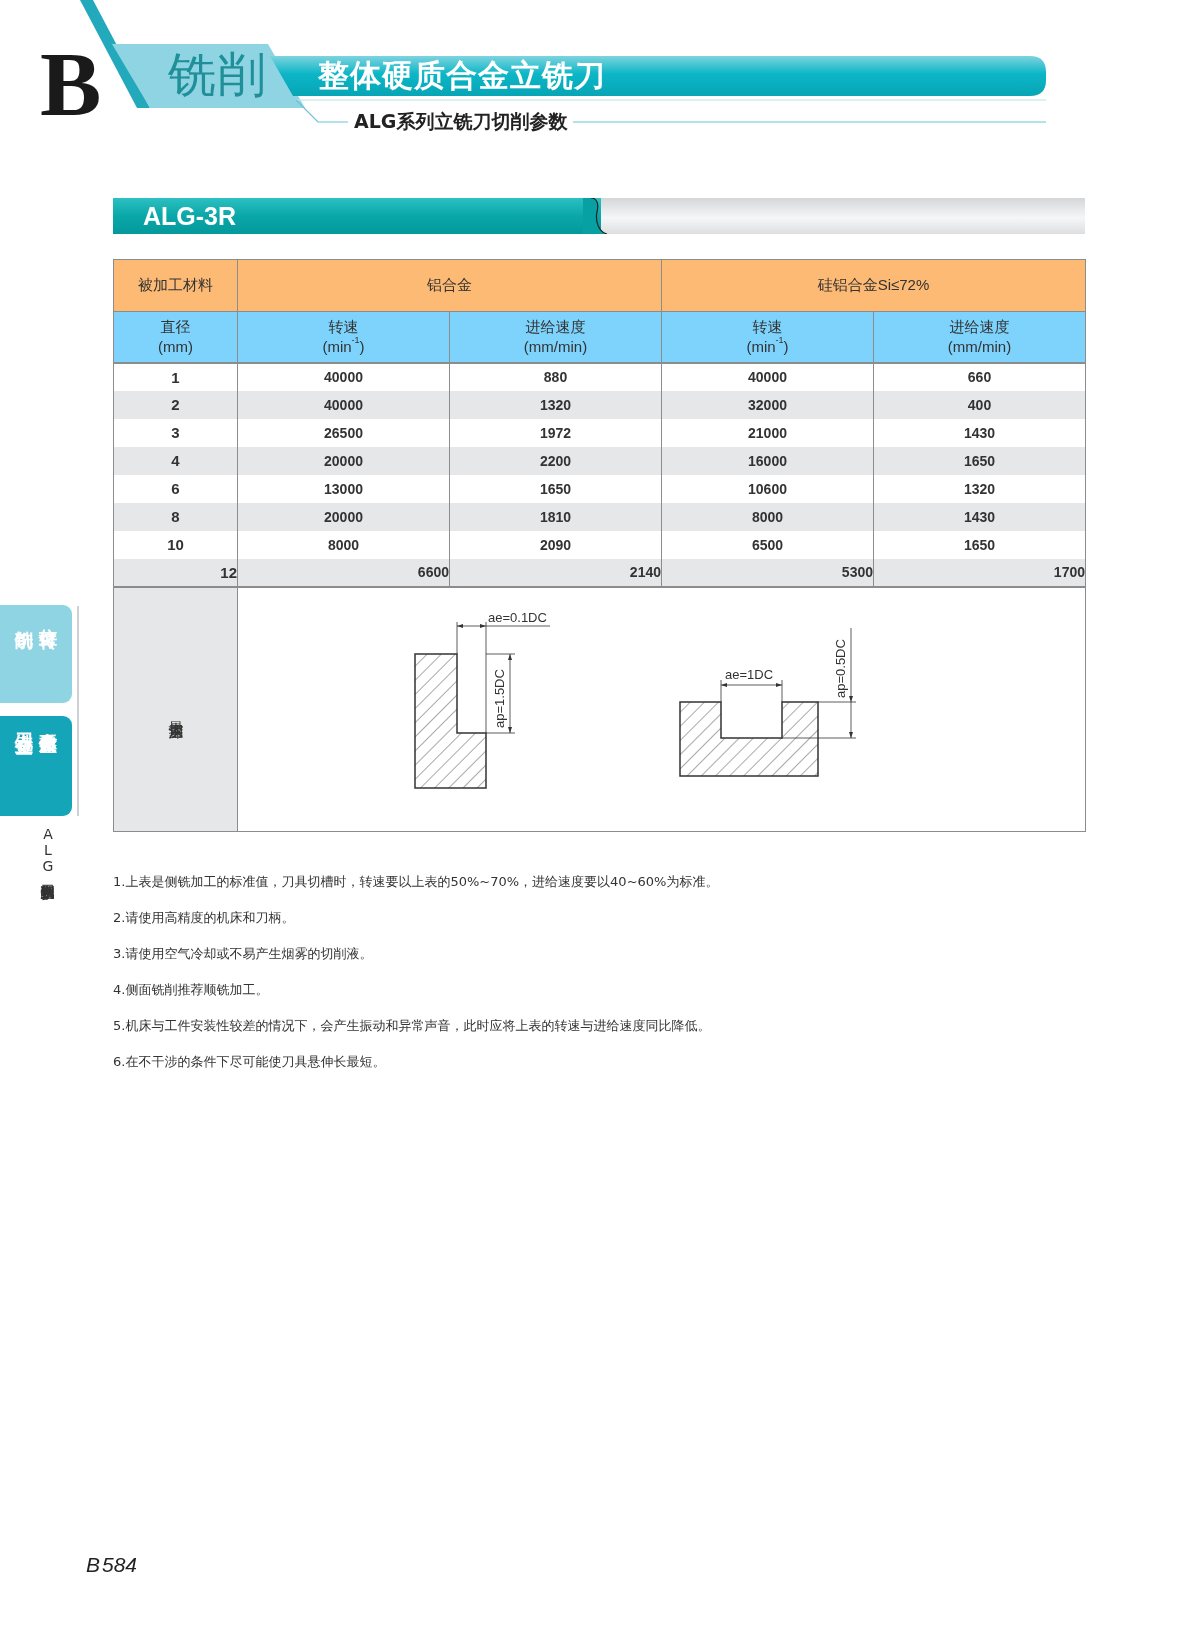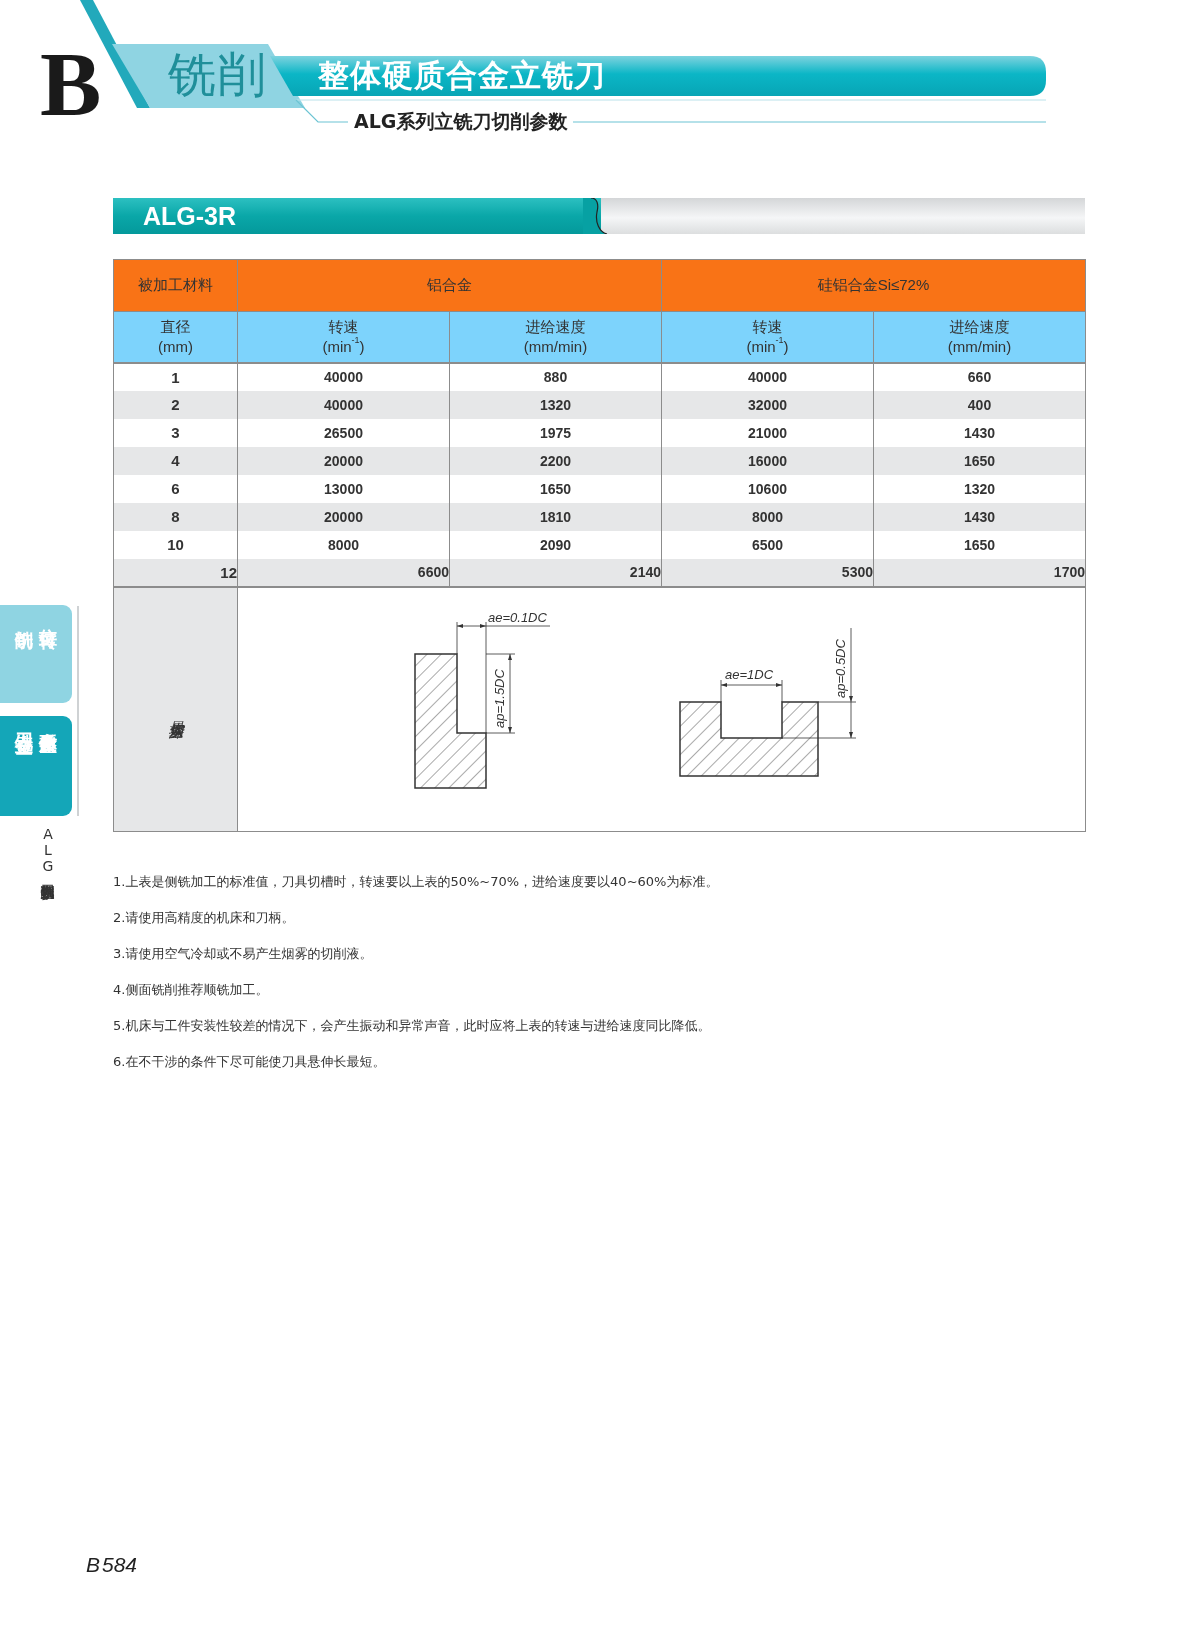--- a/index.html
+++ b/index.html
@@ -49,28 +49,28 @@
 
   
   table.params {
     position: absolute; left: 113px; top: 259px; width: 972px;
     border-collapse: collapse; table-layout: fixed;
     font-family: "Liberation Sans", sans-serif; color: #333;
   }
   table.params td, table.params th {
     border: 1px solid #8c8c8c; text-align: center; font-weight: normal; padding: 0;
   }
-  table.params tr.r-mat th { background: #f97316; height: 52px; font-size: 15px; color: #333; }
+  table.params tr.r-mat th { background: #fdba74; height: 52px; font-size: 15px; color: #333; }
   table.params tr.r-head th { background: #7dd3fc; height: 51px; font-size: 15px; line-height: 20px; color: #333; border-bottom: 2px solid #8c8c8c; }
   table.params tr.r-data td { height: 28px; font-size: 14px; border-top: none; border-bottom: none; font-weight: bold; }
   table.params tr.r-data.odd td { background: #ffffff; }
   table.params tr.r-data.even td { background: #e6e7e8; }
   table.params tr.r-data td.dia { font-weight: bold; font-size: 15px; }
   table.params tr.r-data.last td { border-bottom: 2px solid #8c8c8c; text-align: right; }
-  table.params tr.r-depth td { height: 245px; background: #ffffff; font-style: italic; }
+  table.params tr.r-depth td { height: 245px; background: #ffffff; }
   table.params tr.r-depth td.label { background: #e6e7e8; }
   sup { font-size: 9px; vertical-align: top; line-height: 1; position: relative; top: -1px; }
   .vlabel { display: inline-block; writing-mode: vertical-rl; text-orientation: upright; font-size: 15px; letter-spacing: 1px; color: #333; font-family: "DejaVu Sans", sans-serif; }
   .diagram-cell { position: relative; }
   .diagram-svg { position: absolute; left: 0; top: 0; }
   .dim-text { font-family: "Liberation Sans", sans-serif; font-size: 13px; fill: #333; }
 
   
   .side-line { position: absolute; left: 77px; top: 606px; width: 2px; height: 210px; background: #cfd2d4; }
   .side-tab {
@@ -185,21 +185,21 @@
   <tr class="r-data even">
     <td class="dia">2</td>
     <td>40000</td>
     <td>1320</td>
     <td>32000</td>
     <td>400</td>
   </tr>
   <tr class="r-data odd">
     <td class="dia">3</td>
     <td>26500</td>
-    <td>1975</td>
+    <td>1972</td>
     <td>21000</td>
     <td>1430</td>
   </tr>
   <tr class="r-data even">
     <td class="dia">4</td>
     <td>20000</td>
     <td>2200</td>
     <td>16000</td>
     <td>1650</td>
   </tr>

